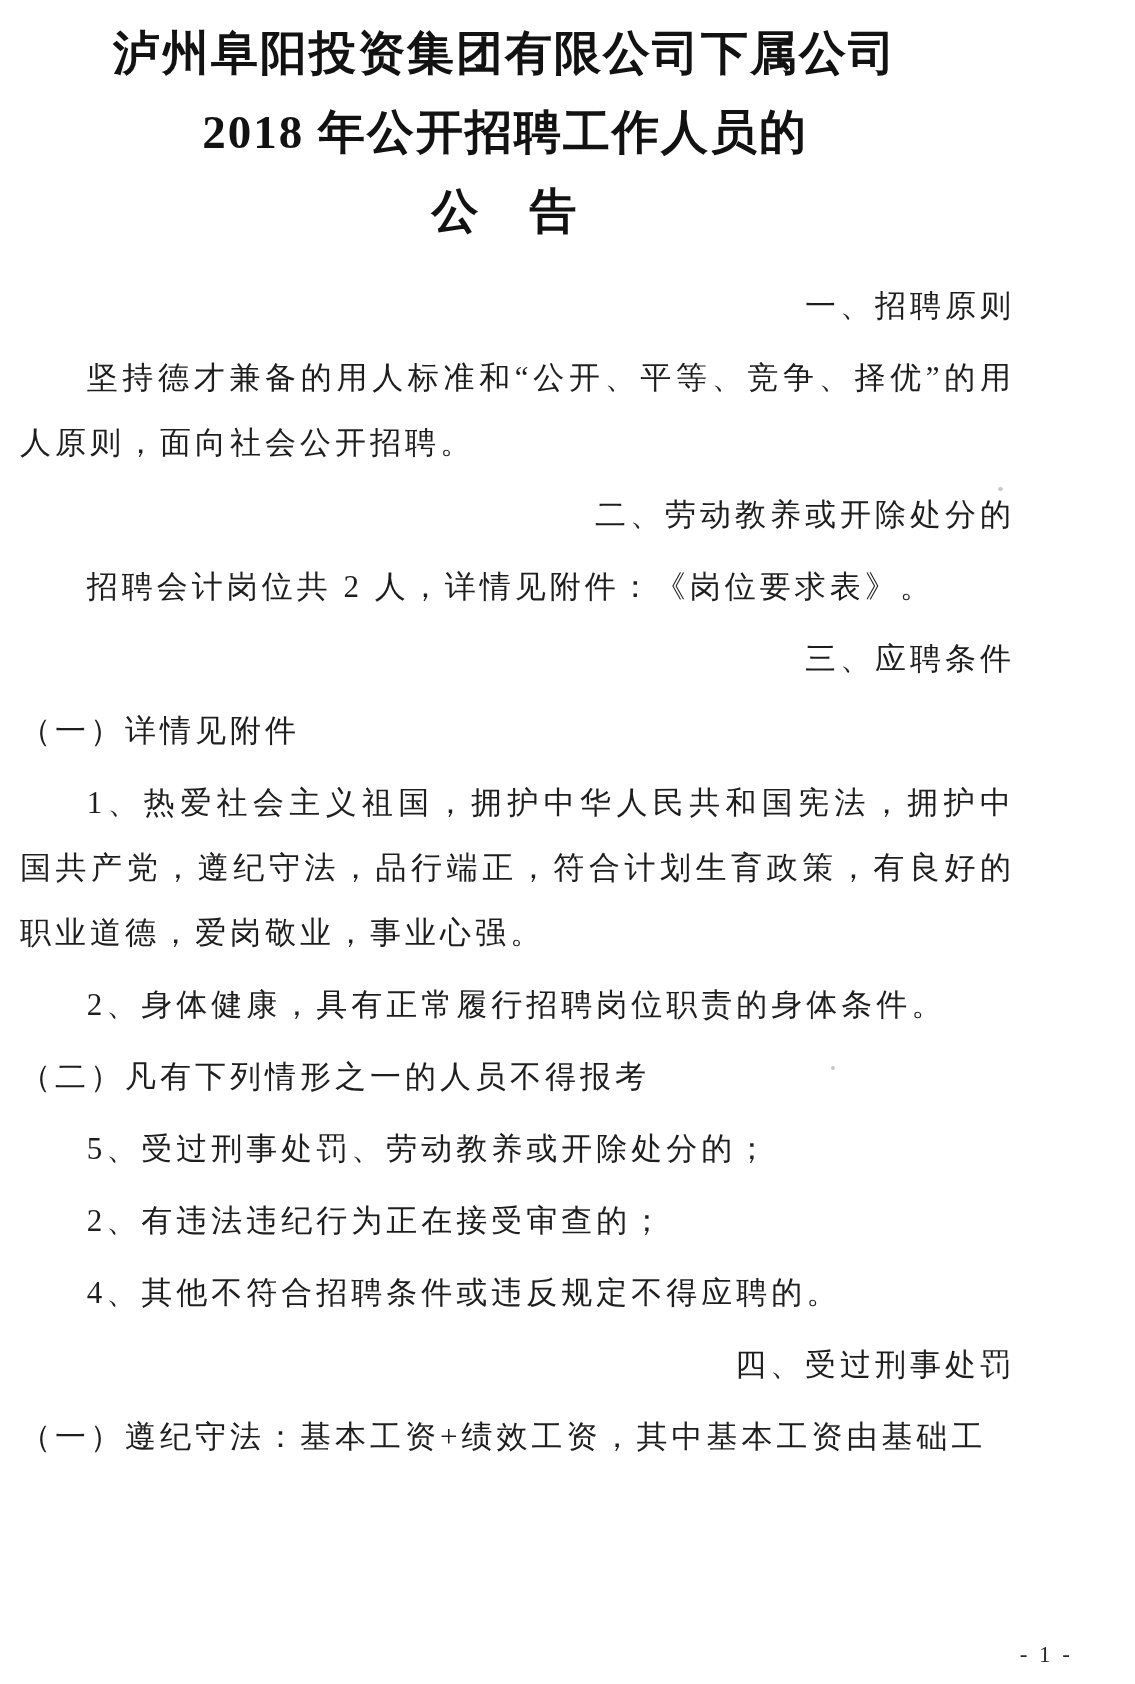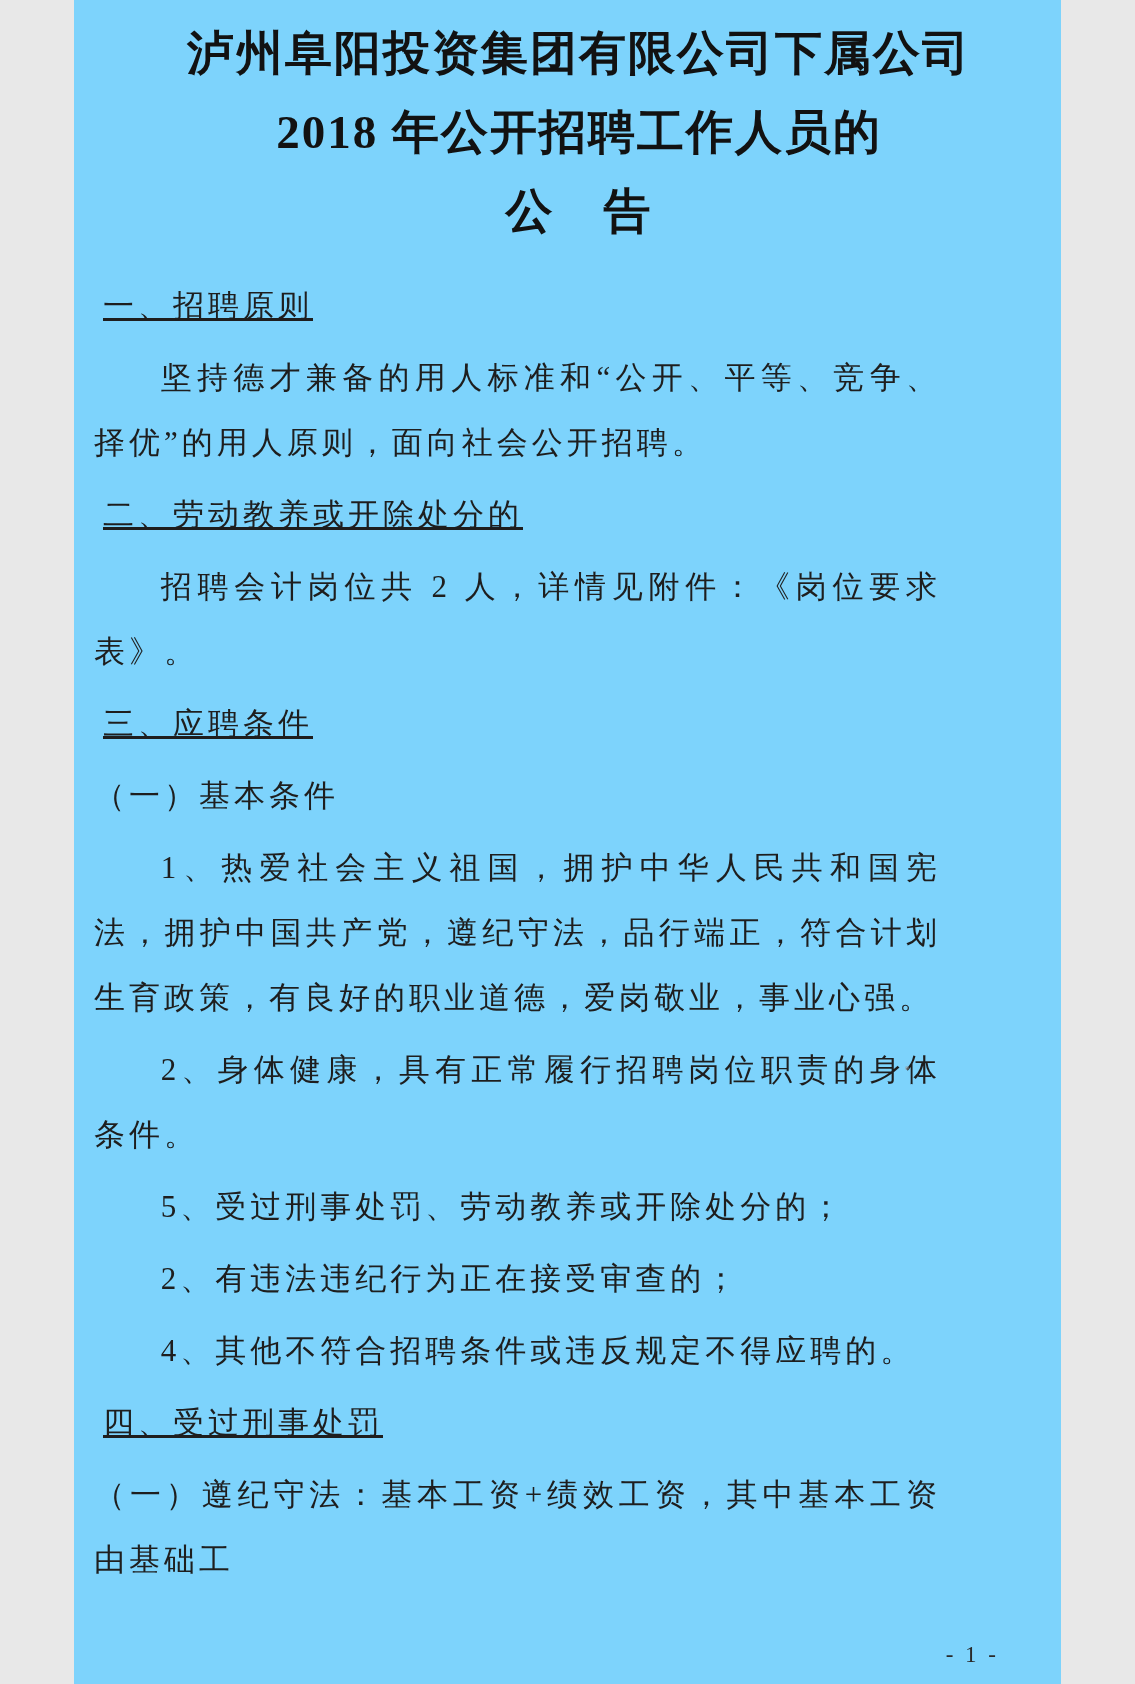--- a/index.html
+++ b/index.html
@@ -2,24 +2,24 @@
 <html><head>
 <meta charset="utf-8">
 <style>
   html, body {
     margin: 0;
     padding: 0;
     background: #e8e8e8;
   }
   .doc-page {
     position: relative;
-    width: 987px;
+    width: 1135px;
     height: 1684px;
     margin: 0 auto;
-    background: #7dd3fc;
+    background: #ffffff;
     overflow: hidden;
     font-family: "Liberation Serif", "DejaVu Serif", serif;
     color: #1b1b1b;
   }
   
   .title-block {
     padding-top: 14px;
     width: 1010px; 
     text-align: center;
   }
@@ -37,22 +37,21 @@
     line-height: 65px;
     letter-spacing: 4px;
     color: #1e1e1e;
   }
   .blk {
     margin: 0 0 7px 0;
     text-align: justify;
   }
   .blk.heading {
     padding-left: 9px;
-    text-align: left;
-    text-decoration: underline;
+    text-align: right;
   }
   .blk.para {
     text-indent: 2.15em;
   }
   .blk.sub {
     text-indent: 0;
   }
   
   .page-number {
     position: absolute;
@@ -82,23 +81,24 @@
     <div class="title-line">2018 年公开招聘工作人员的</div>
     <div class="title-line">公　告</div>
   </div>
 
   <div class="body-block">
     <div class="blk heading">一、招聘原则</div>
     <div class="blk para">坚持德才兼备的用人标准和“公开、平等、竞争、择优”的用人原则，面向社会公开招聘。</div>
     <div class="blk heading">二、劳动教养或开除处分的</div>
     <div class="blk para">招聘会计岗位共 2 人，详情见附件：《岗位要求表》。</div>
     <div class="blk heading">三、应聘条件</div>
-    <div class="blk sub">（一）基本条件</div>
+    <div class="blk sub">（一）详情见附件</div>
     <div class="blk para">1、热爱社会主义祖国，拥护中华人民共和国宪法，拥护中国共产党，遵纪守法，品行端正，符合计划生育政策，有良好的职业道德，爱岗敬业，事业心强。</div>
     <div class="blk para">2、身体健康，具有正常履行招聘岗位职责的身体条件。</div>
+    <div class="blk sub">（二）凡有下列情形之一的人员不得报考</div>
     <div class="blk para">5、受过刑事处罚、劳动教养或开除处分的；</div>
     <div class="blk para">2、有违法违纪行为正在接受审查的；</div>
     <div class="blk para">4、其他不符合招聘条件或违反规定不得应聘的。</div>
     <div class="blk heading">四、受过刑事处罚</div>
     <div class="blk sub">（一）遵纪守法：基本工资+绩效工资，其中基本工资由基础工</div>
   </div>
 
   <div class="page-number">- 1 -</div>
 
   <div class="speck s1"></div>

